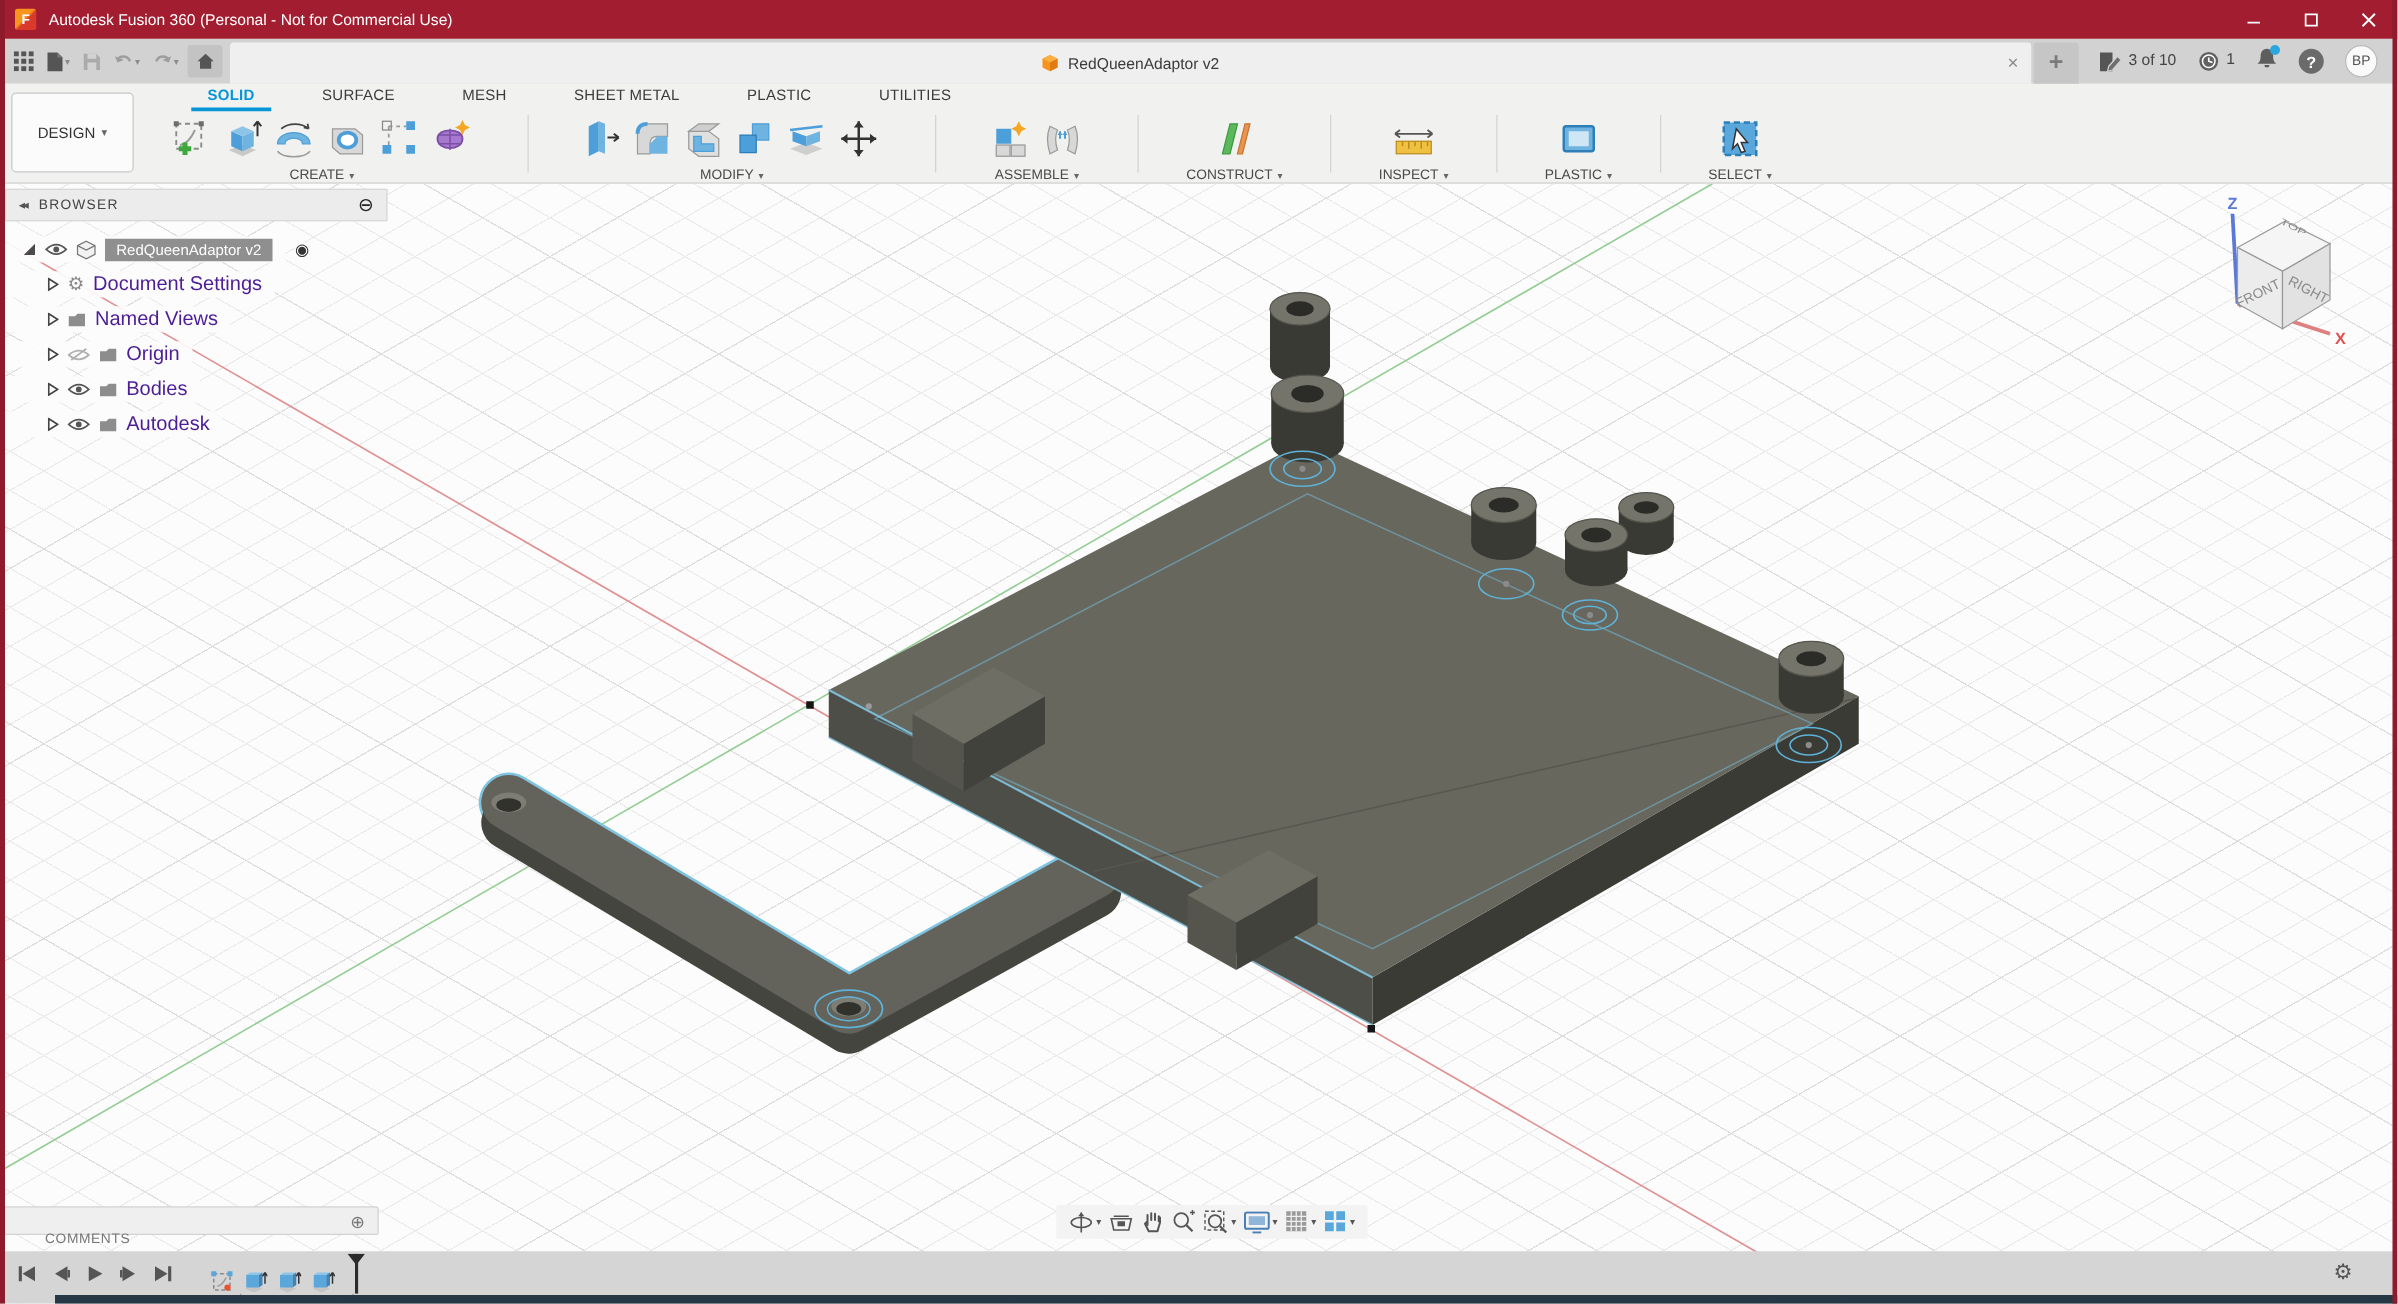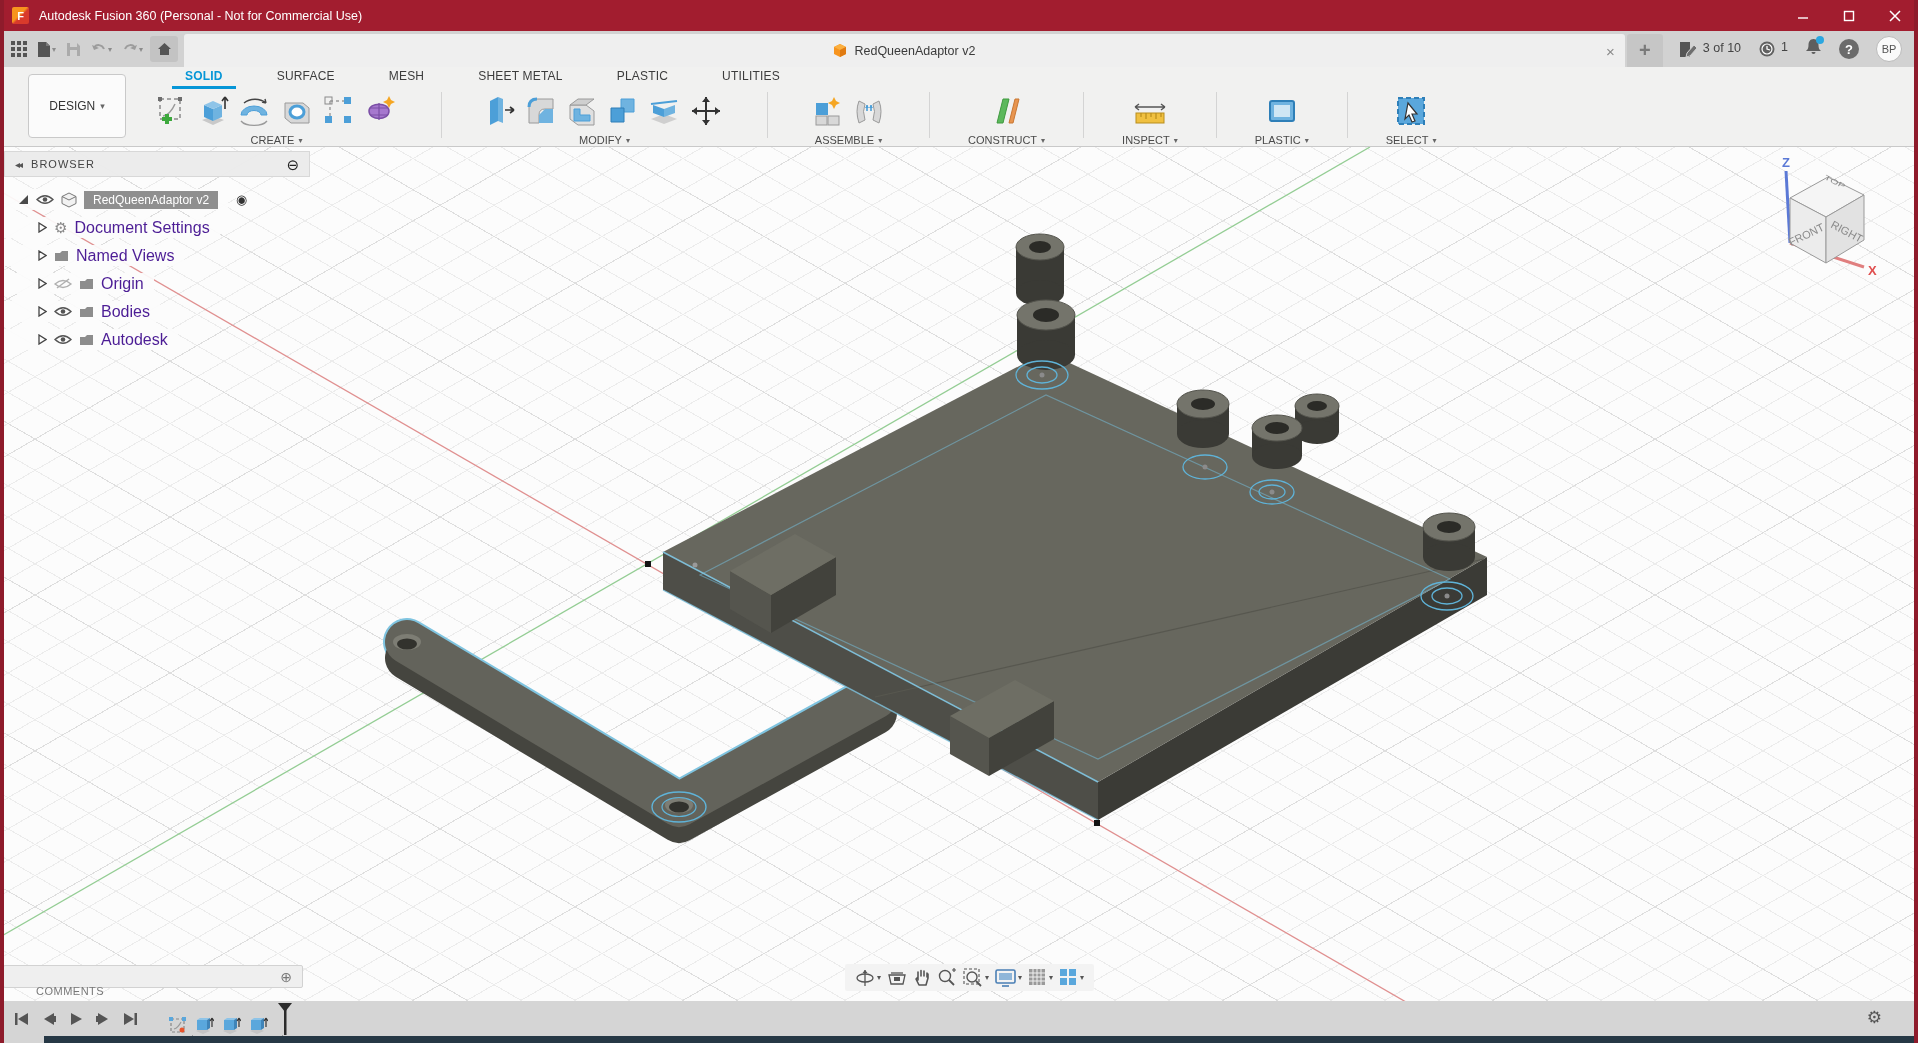--- a/index.html
+++ b/index.html
@@ -33,21 +33,21 @@
   .newtab-btn { width:36px; margin:3px 2px 0 2px; background:#c6c6c6; border-radius:3px 3px 0 0; display:flex; align-items:center; justify-content:center; color:#7a7a7a; font-size:20px; font-weight:bold; }
   .qat-right { display:flex; align-items:center; gap:17px; padding:0 16px 0 14px; }
   .job-status, .clock-wrap { display:flex; gap:5px; font-size:12.5px; color:#444; }
   .bell-wrap { position:relative; }
   .bell-dot { position:absolute; top:-2px; right:-2px; width:8px; height:8px; border-radius:50%; background:#2ba7e0; }
   .help-btn { width:20px; height:20px; border-radius:50%; background:#6b6b6b; color:#fff; font-size:13px; font-weight:bold; display:flex; align-items:center; justify-content:center; }
   .avatar { width:26px; height:26px; border-radius:50%; background:#fafafa; border:1px solid #bbb; color:#555; font-size:11px; display:flex; align-items:center; justify-content:center; }
 
   
   .ribbon { height:80px; background:#f1f1f0; border-bottom:1px solid #c9c9c9; display:flex; }
-  .design-box { width:98px; height:64px; margin:7px 14px 0 28px; background:#fbfbfb; border:1px solid #c9c9c9; border-radius:4px;
+  .design-box { width:98px; height:64px; margin:7px 14px 0 9px; background:#fbfbfb; border:1px solid #c9c9c9; border-radius:4px;
     display:flex; align-items:center; justify-content:center; gap:5px; font-size:12px; color:#333; }
   .design-box .caret { font-size:9px; color:#666; }
   .ribbon-main { flex:1; display:flex; flex-direction:column; }
   .rib-tabs { height:24px; display:flex; align-items:center; gap:0; padding-left:18px; }
   .rib-tab { padding:0 27px 6px 27px; font-size:12px; color:#3c3c3c; letter-spacing:.2px; position:relative; }
   .rib-tab.active { color:#0696d7; font-weight:bold; }
   .rib-tab.active::after { content:""; position:absolute; left:14px; right:14px; bottom:0; height:3px; background:#0696d7; }
   .rib-tools { flex:1; display:flex; align-items:flex-start; padding-left:10px;gap:30px; }
   .tool-group { display:flex; flex-direction:column; align-items:center; }
   .tg-icons { display:flex; align-items:center; gap:9px; height:42px; padding:0 6px; }

